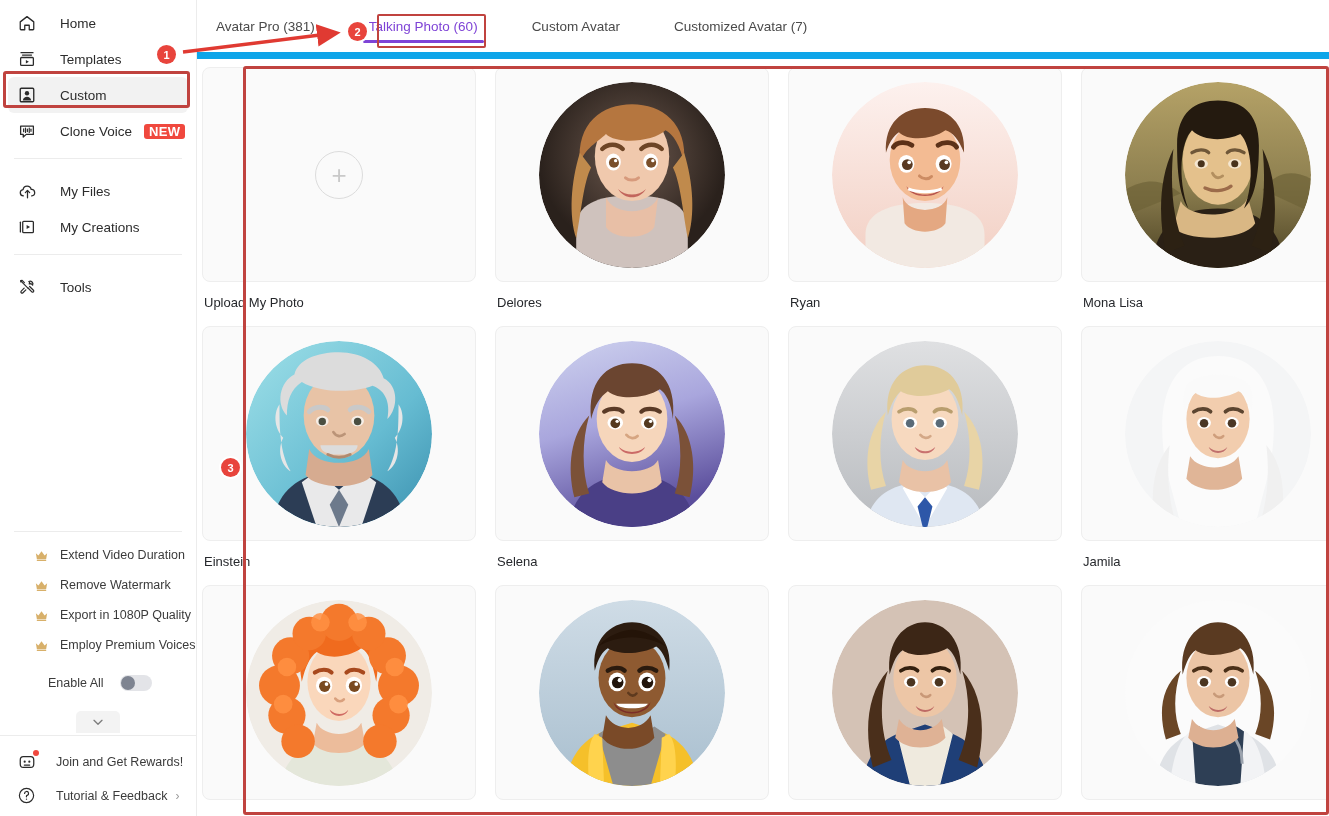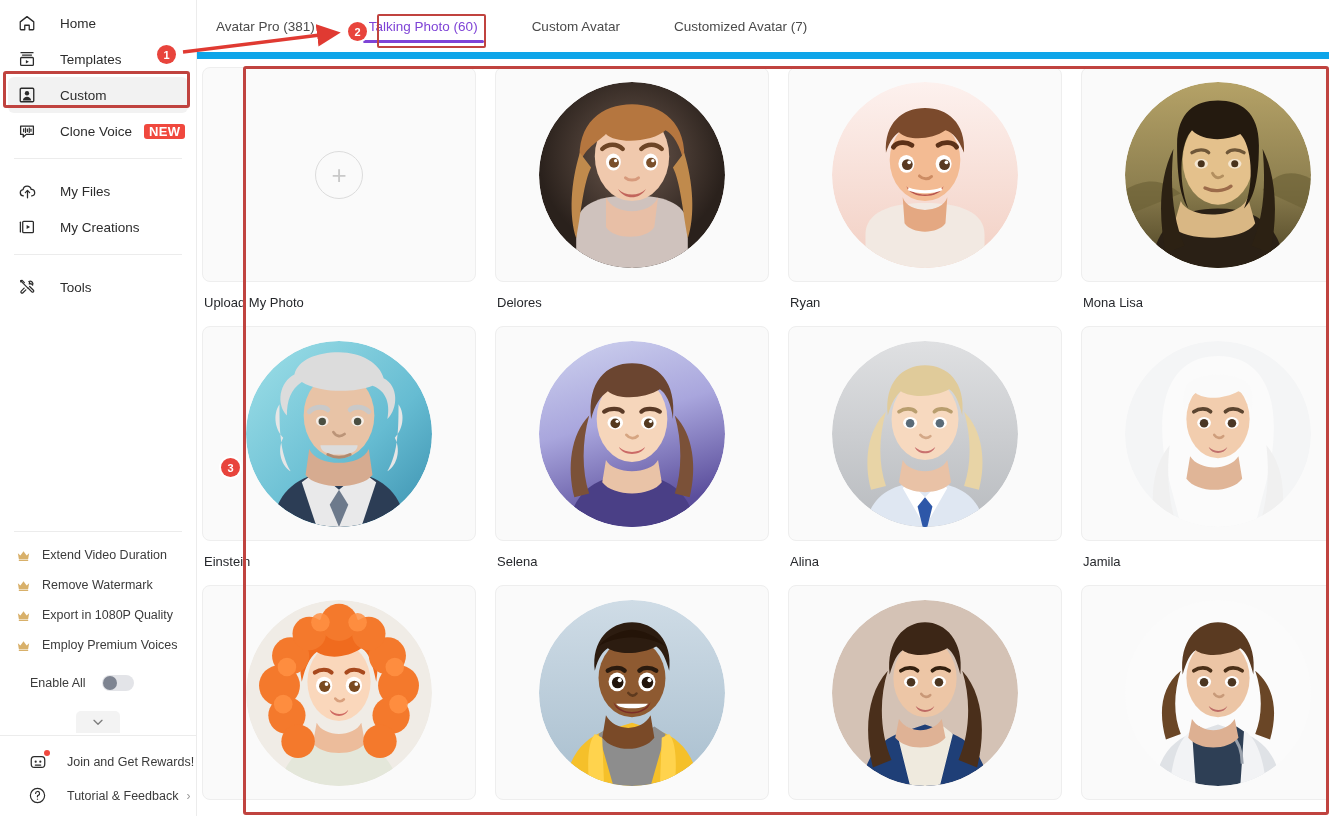--- a/index.html
+++ b/index.html
@@ -49,21 +49,21 @@
     font-size: 13px;
     font-weight: bold;
     padding: 2px 5px 2px 5px;
     border-radius: 3px;
     letter-spacing: .3px;
     line-height: 11px;
   }
   .divider { height: 1px; background: #ececec; margin: 9px 14px; }
 
   
-  .premium { position: absolute; left: 0; top: 540px; width: 228px; }
+  .premium { position: absolute; left: 18px; top: 540px; width: 228px; }
   .prem-item {
     display: flex; align-items: center;
     height: 30px;
     padding-left: 16px;
     cursor: pointer;
   }
   .prem-item .crown { width: 15px; height: 15px; flex: 0 0 15px; }
   .prem-item .lbl { margin-left: 11px; font-size: 12.5px; color: #3b3b3b; white-space: nowrap; }
   .enable-row {
     display: flex; align-items: center;
@@ -85,21 +85,21 @@
   }
   .collapse-btn {
     position: absolute; left: 76px; top: 711px;
     width: 44px; height: 22px;
     background: #f3f3f3;
     border-radius: 5px 5px 0 0;
     display: flex; align-items: center; justify-content: center;
     cursor: pointer;
   }
   .bottom-divider { position:absolute; left:0; top:735px; width:197px; height:1px; background:#ececec; }
-  .bottom-group { position: absolute; left: 15px; top: 745px; width: 197px; }
+  .bottom-group { position: absolute; left: 4px; top: 745px; width: 197px; }
   .bot-item {
     display: flex; align-items: center;
     height: 34px; padding-left: 13px; cursor: pointer;
   }
   .bot-item .ico { width: 20px; height: 20px; flex: 0 0 20px; position: relative; color:#2b2b2b;}
   .bot-item .lbl { margin-left: 19px; font-size: 12.5px; color: #3b3b3b; white-space: nowrap; }
   .reddot {
     position: absolute; right: -2px; top: -2px;
     width: 6px; height: 6px; border-radius: 50%; background: #f0483e;
   }
@@ -598,21 +598,20 @@
                 <path d="M36 38c3-2 7-2 9 0M55 38c2-2 6-2 9 0" stroke="#b99e6e" stroke-width="1.9" fill="none" stroke-linecap="round"></path>
                 <ellipse cx="42" cy="44" rx="3.8" ry="3.2" fill="#fff"></ellipse>
                   <ellipse cx="58" cy="44" rx="3.8" ry="3.2" fill="#fff"></ellipse>
                 <circle cx="42" cy="44.2" r="2.3" fill="#5a6b78"></circle>
                   <circle cx="58" cy="44.2" r="2.3" fill="#5a6b78"></circle>
                 <path d="M47.5 50.5c1.6 2 4 2 5.4.6" stroke="#d4a887" stroke-width="1.4" fill="none" stroke-linecap="round"></path>
                 <path d="M44.5 57c3.5 3 8 3 11 0-1.5 4.5-9.5 4.5-11 0z" fill="#c9716e"></path>
               </g>
             </svg>
           </div>
-          <div class="card-label">Alina</div>
         </div>
 
         <div class="card">
           <div class="thumb">
             <svg class="avatar-img" viewBox="0 0 100 100">
               <defs>
                   <clipPath id="c8">
                     <circle cx="50" cy="50" r="50"></circle>
                   </clipPath>
                 </defs>

